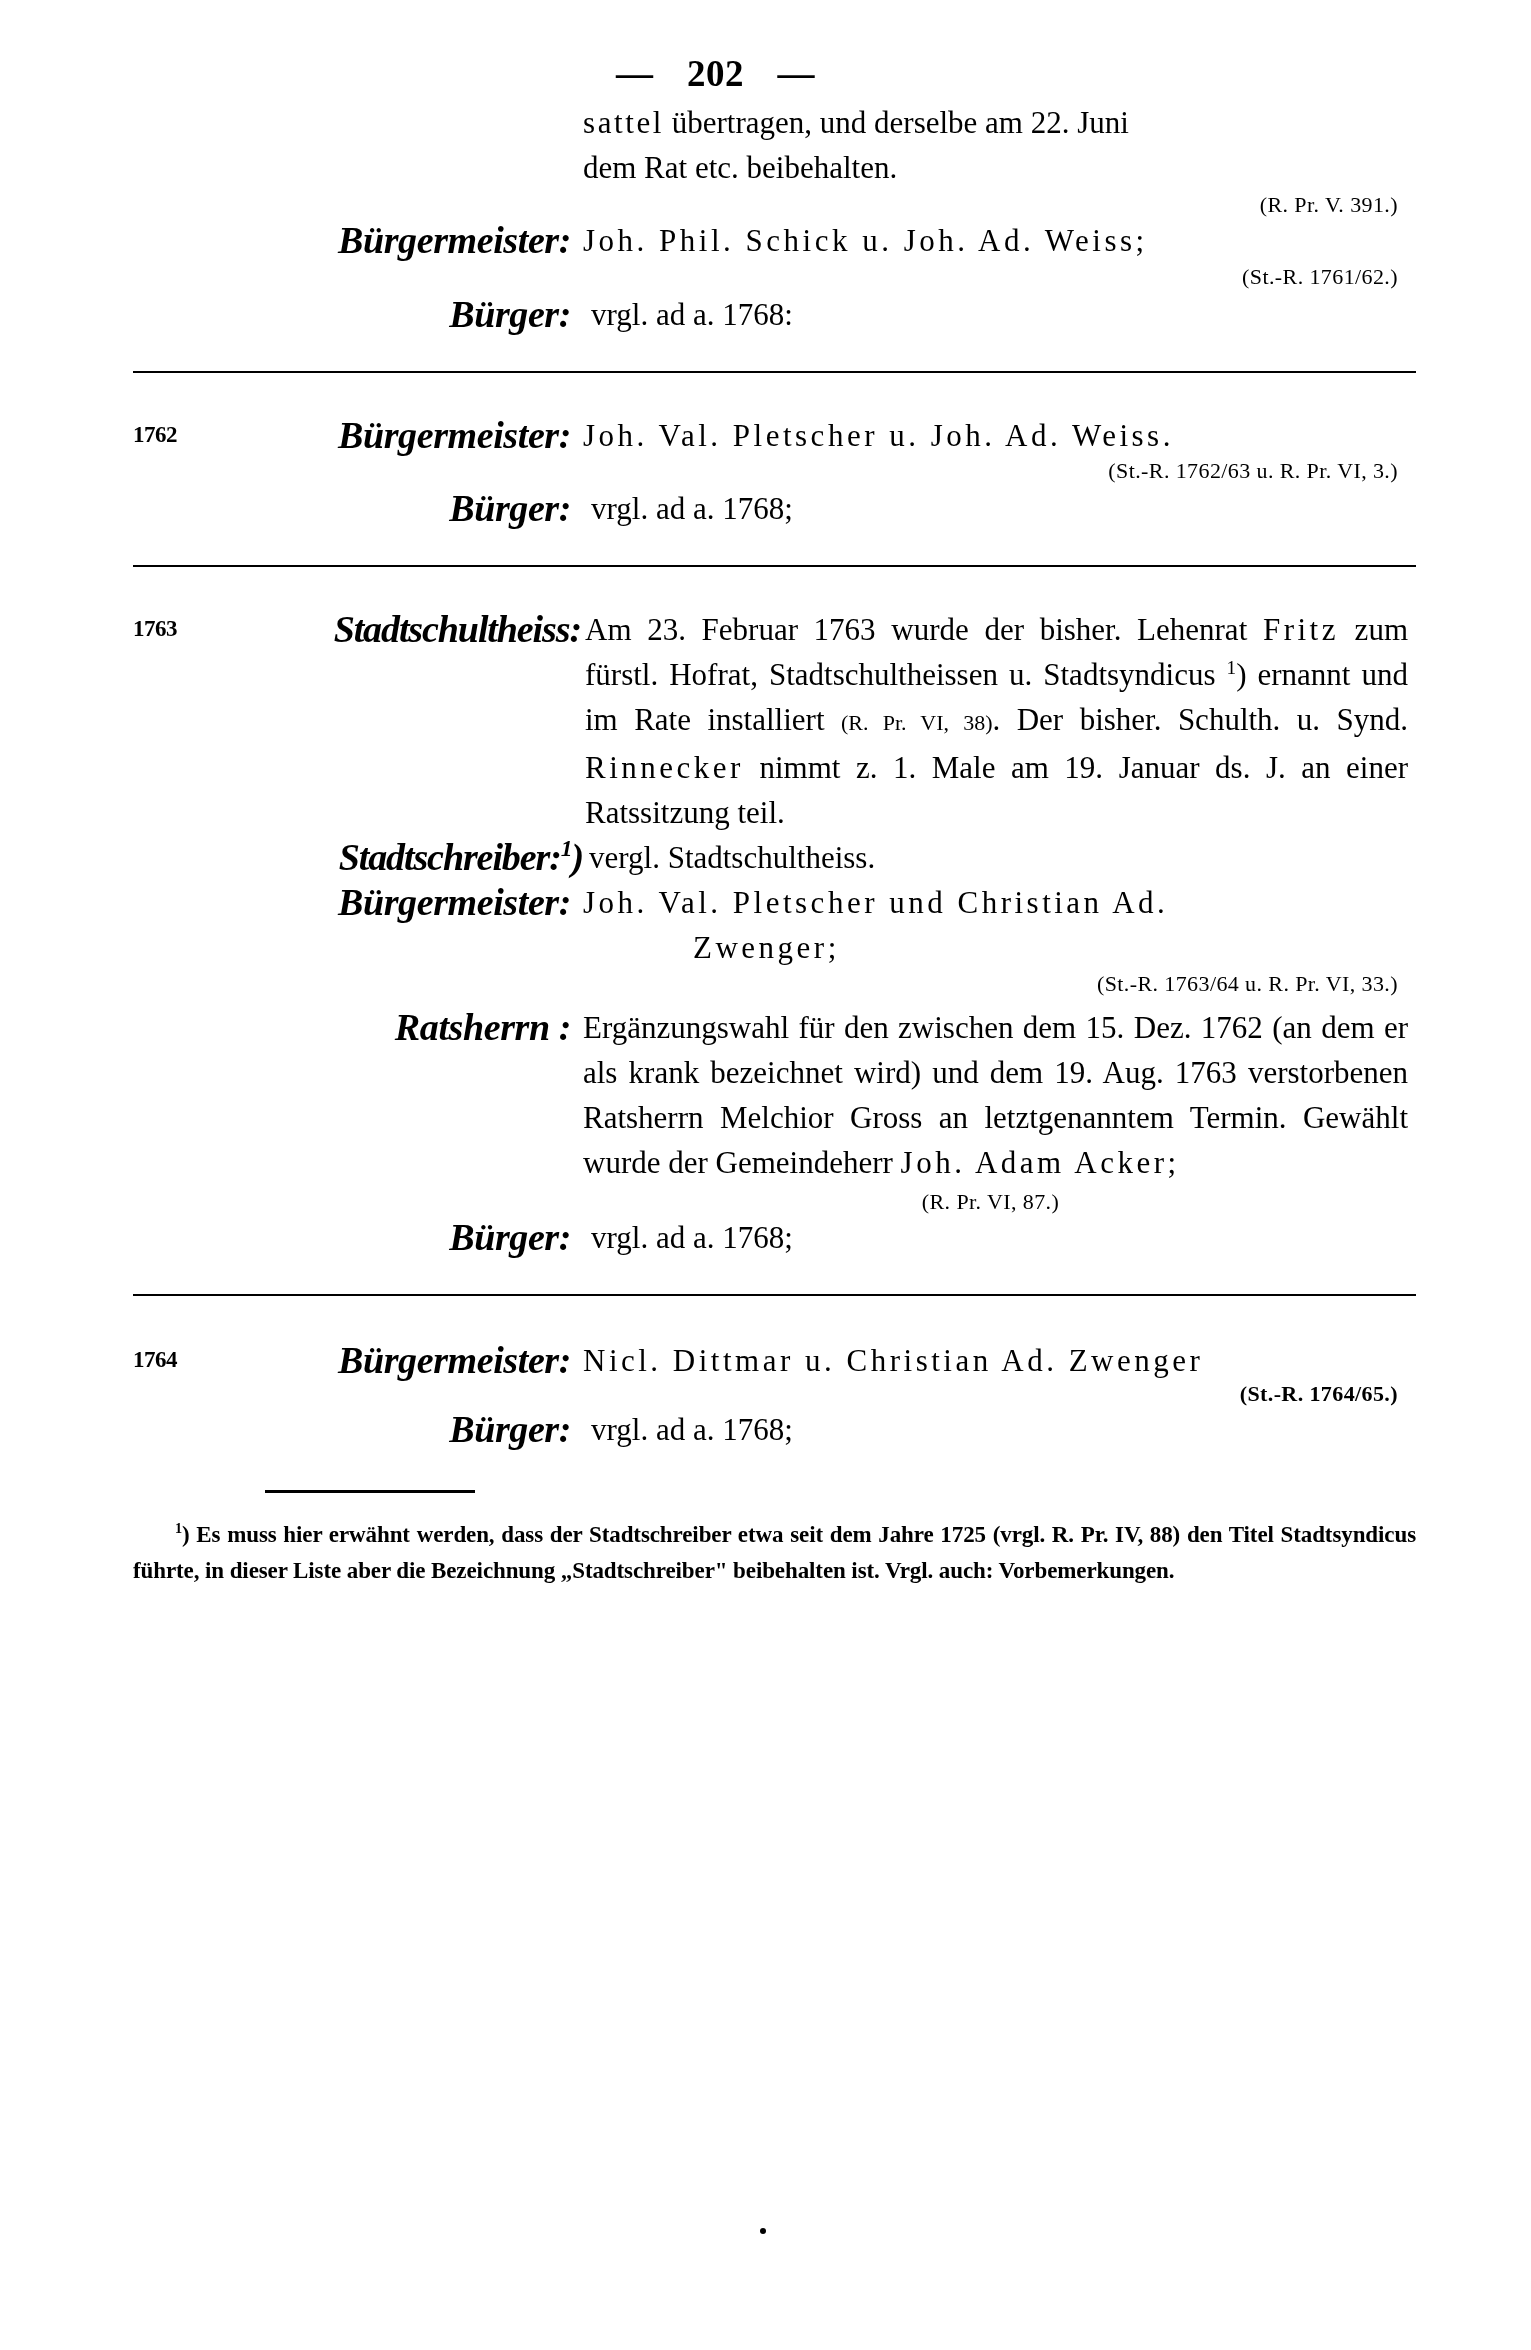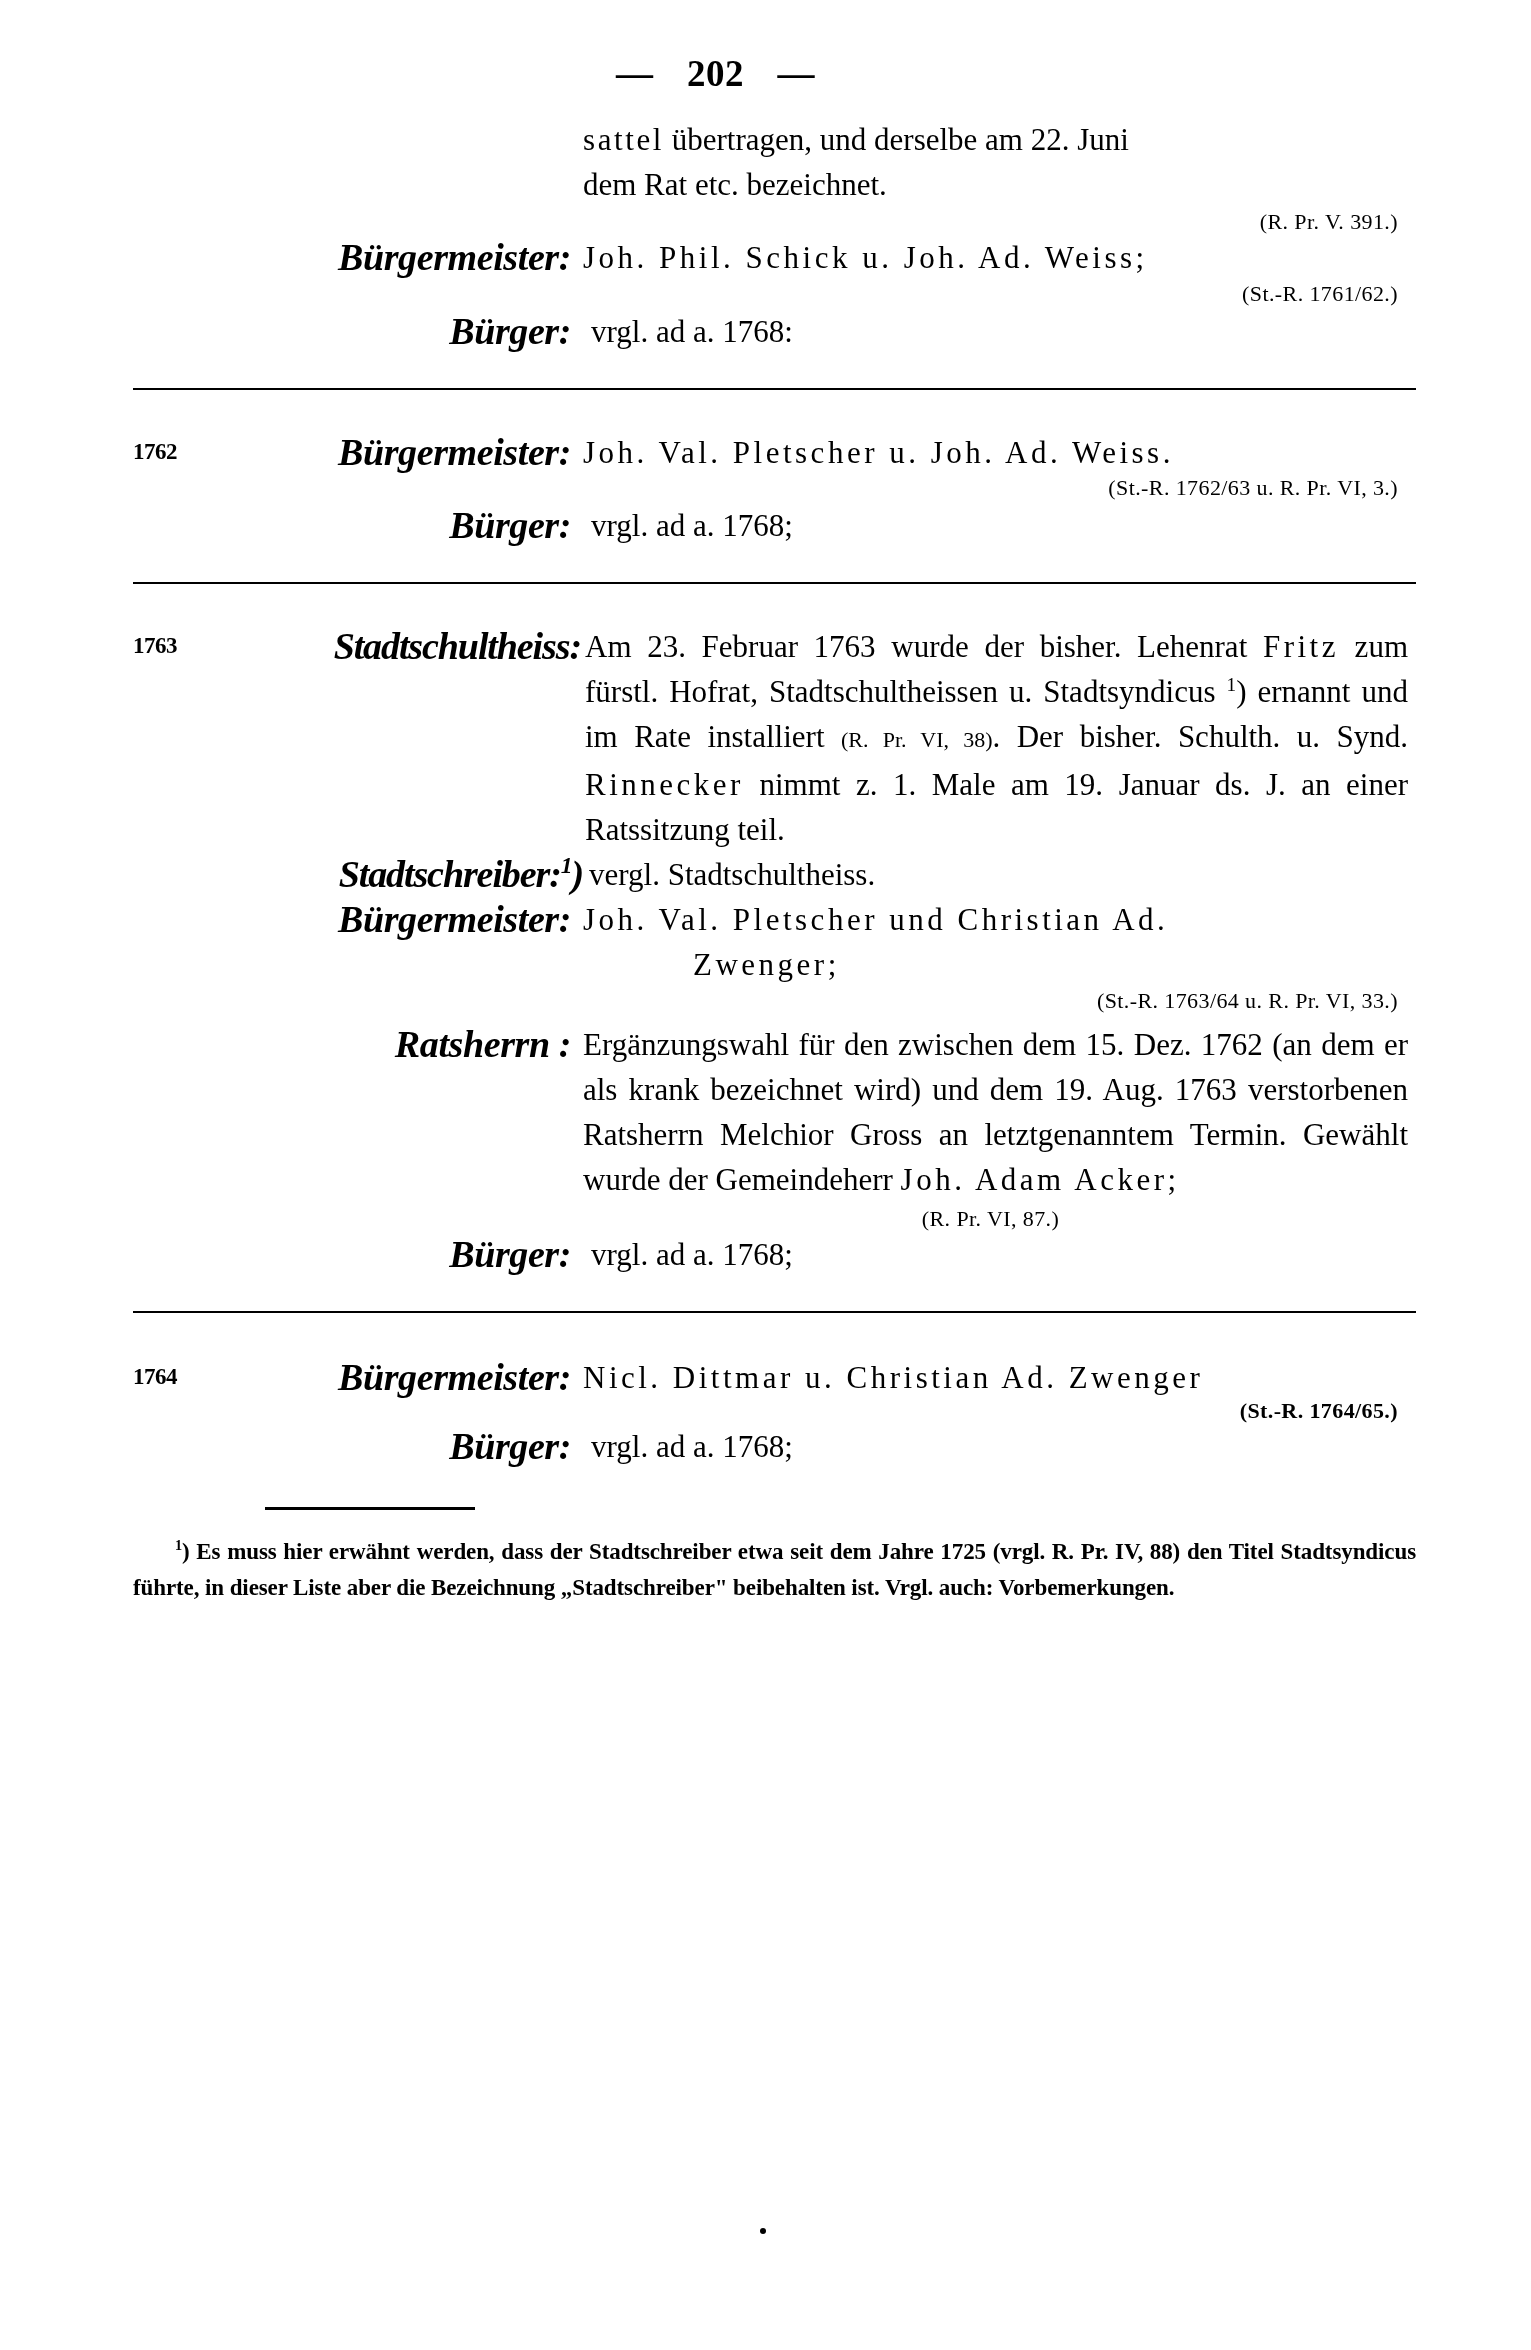--- a/index.html
+++ b/index.html
@@ -153,28 +153,28 @@
   <div class="page-header">
     <span>—</span>
     <span style="display:inline-block;width:14px"></span>
     <span>202</span>
     <span style="display:inline-block;width:14px"></span>
     <span>—</span>
   </div>
 
   <div class="content">
 
-    <div class="row" style="margin-top:22px;justify-content:center;">
+    <div class="row" style="margin-top:5px;justify-content:center;">
       <div class="year-col"></div>
       <div class="label-col"></div>
       <div class="text-col">
         <div style="text-align:justify;text-align-last:left;">
           <span class="sp2">sattel</span><span> übertragen, und derselbe am 22. Juni</span>
         </div>
-        <div>dem Rat etc. bezeichnet.</div>
+        <div>dem Rat etc. beibehalten.</div>
         <div class="ref" style="margin-top:-2px;">(R. Pr. V. 391.)</div>
       </div>
     </div>
 
     <div class="entry">
       <div class="row" style="margin-top:-4px;">
         <div class="year-col"></div>
         <div class="label-col">Bürgermeister:</div>
         <div class="text-col">
           <div class="sp">Joh. Phil. Schick u. Joh. Ad. Weiss;</div>

